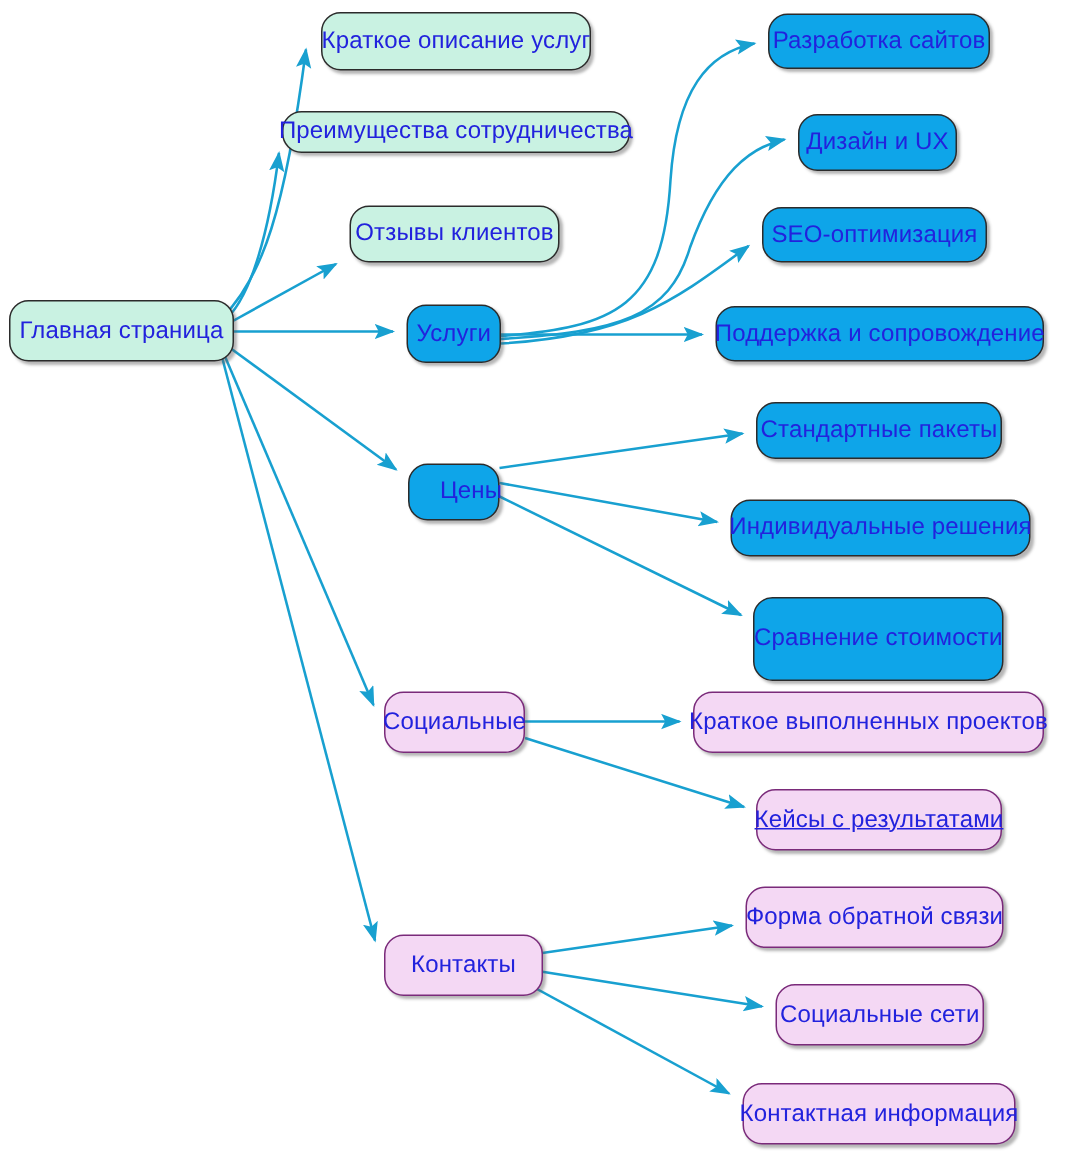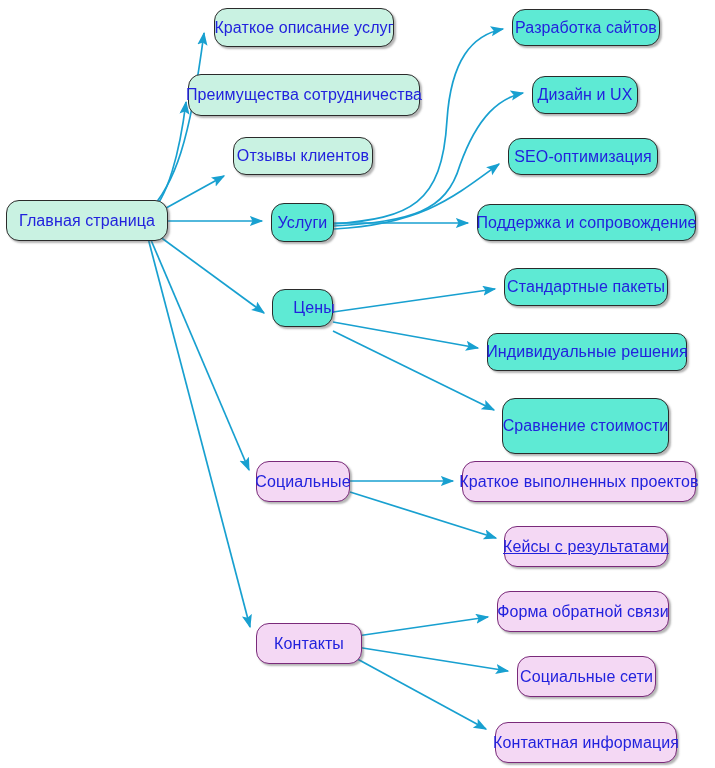--- a/index.html
+++ b/index.html
@@ -35,21 +35,21 @@
     letter-spacing: 0.1px;
     color: #2222dd;
     white-space: nowrap;
     box-shadow: 2px 2px 2px rgba(90,90,90,0.45);
   }
   .node.green {
     background: #c9f2e2;
     border: 1.6px solid #2b2b2b;
   }
   .node.cyan {
-    background: #5eead4;
+    background: #0ea5e9;
     border: 1.6px solid #2b2b2b;
   }
   .node.pink {
     background: #f4d8f4;
     border: 1.6px solid #7a2a7a;
   }
 </style>
 </head>
 <body>
 
@@ -76,54 +76,54 @@
         <path d="M333,322 L478,348" fill="none" stroke="#18a0d0" stroke-width="1.7" marker-end="url(#arrow)"></path>
         <path d="M333,331 L494,410" fill="none" stroke="#18a0d0" stroke-width="1.7" marker-end="url(#arrow)"></path>
         <path d="M350,481 L453,481" fill="none" stroke="#18a0d0" stroke-width="1.7" marker-end="url(#arrow)"></path>
         <path d="M350,492 L496,538" fill="none" stroke="#18a0d0" stroke-width="1.7" marker-end="url(#arrow)"></path>
         <path d="M350,637 L488,617" fill="none" stroke="#18a0d0" stroke-width="1.7" marker-end="url(#arrow)"></path>
         <path d="M350,646 L508,671" fill="none" stroke="#18a0d0" stroke-width="1.7" marker-end="url(#arrow)"></path>
         <path d="M350,655 L486,729" fill="none" stroke="#18a0d0" stroke-width="1.7" marker-end="url(#arrow)"></path>
       </g>
   </svg>
   <div id="nodes-group">
-      <div class="node green" style="left: 6px; top: 200px; width: 162px; height: 41px;">
+      <div class="node green" style="left: 6px; top: 200px; width: 150px; height: 41px;">
         <span>Главная страница</span>
       </div>
       <div class="node green" style="left: 214px; top: 8px; width: 180px; height: 39px;">
         <span>Краткое описание услуг</span>
       </div>
-      <div class="node green" style="left: 188px; top: 74px; width: 232px; height: 42px;">
+      <div class="node green" style="left: 188px; top: 74px; width: 232px; height: 28px;">
         <span>Преимущества сотрудничества</span>
       </div>
       <div class="node green" style="left: 233px; top: 137px; width: 140px; height: 38px;">
         <span>Отзывы клиентов</span>
       </div>
       <div class="node cyan" style="left: 271px; top: 203px; width: 63px; height: 39px;">
         <span>Услуги</span>
       </div>
       <div class="node cyan" style="left: 512px; top: 9px; width: 148px; height: 37px;">
         <span>Разработка сайтов</span>
       </div>
       <div class="node cyan" style="left: 532px; top: 76px; width: 106px; height: 38px;">
         <span>Дизайн и UX</span>
       </div>
       <div class="node cyan" style="left: 508px; top: 138px; width: 150px; height: 37px;">
         <span>SEO-оптимизация</span>
       </div>
       <div class="node cyan" style="left: 477px; top: 204px; width: 219px; height: 37px;">
         <span>Поддержка и сопровождение</span>
       </div>
-      <div class="node cyan" style="left: 272px; top: 289px; width: 61px; height: 38px; padding-left: 23px;">
+      <div class="node cyan" style="left: 272px; top: 309px; width: 61px; height: 38px; padding-left: 23px;">
         <span>Цены</span>
       </div>
       <div class="node cyan" style="left: 504px; top: 268px; width: 164px; height: 38px;">
         <span>Стандартные пакеты</span>
       </div>
-      <div class="node cyan" style="left: 487px; top: 333px; width: 200px; height: 38px; border-radius: 10px;">
+      <div class="node cyan" style="left: 487px; top: 333px; width: 200px; height: 38px;">
         <span>Индивидуальные решения</span>
       </div>
       <div class="node cyan" style="left: 502px; top: 398px; width: 167px; height: 56px;">
         <span>Сравнение стоимости</span>
       </div>
       <div class="node pink" style="left: 256px; top: 461px; width: 94px; height: 41px;">
         <span>Социальные</span>
       </div>
       <div class="node pink" style="left: 462px; top: 461px; width: 234px; height: 41px;">
         <span>Краткое выполненных проектов</span>

